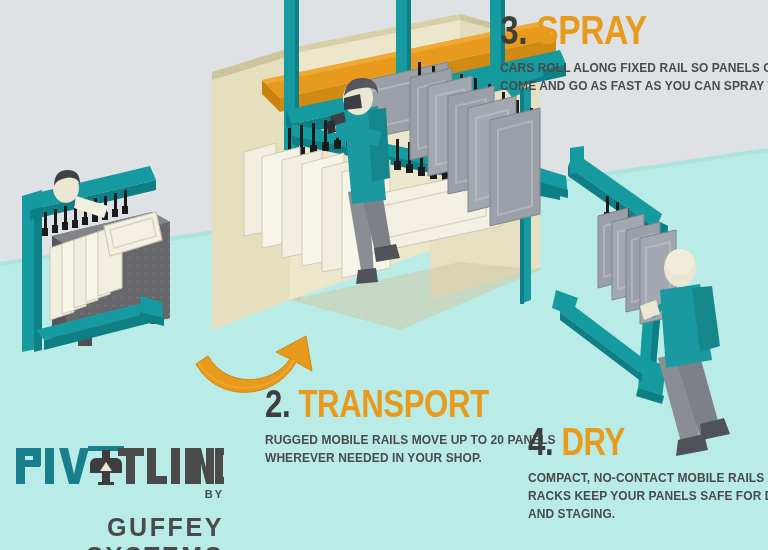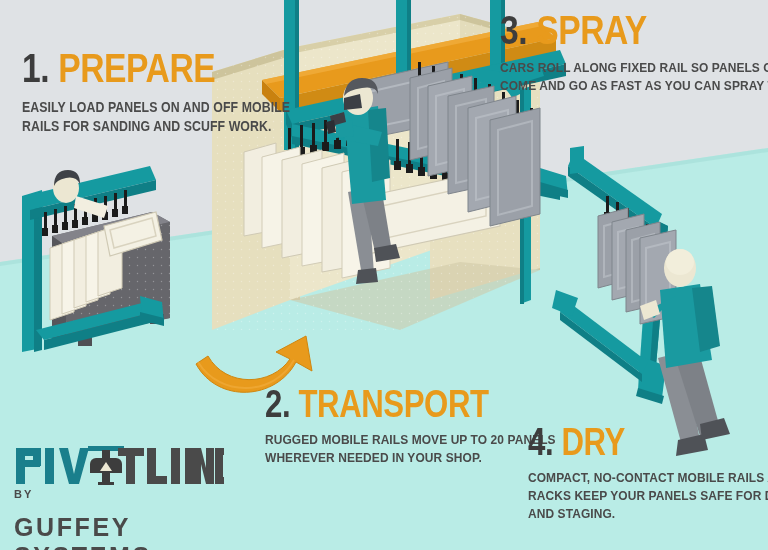--- a/index.html
+++ b/index.html
@@ -51,21 +51,21 @@
   #b-transport .body{margin-top:8px;font-size:13.6px;}
 
   #b-dry{left:528px;top:423px;}
   #b-dry .head{font-size:38px;}
   #b-dry .body{margin-top:8px;font-size:13.6px;}
 
   
   #logo{position:absolute;left:14px;top:440px;z-index:45;width:210px;}
   #logoMark{display:block;}
   .lg-sub{
-    text-align:left;color:#4a4a4a;font-weight:bold;
+    text-align:right;color:#4a4a4a;font-weight:bold;
     font-family:"Liberation Sans", sans-serif;
   }
   #lg-by{font-size:11px;letter-spacing:2px;margin-top:2px;}
   #lg-company{font-size:25px;letter-spacing:2.6px;margin-top:13px;}
 </style>
 </head>
 <body>
 
 <div id="stage">
 
@@ -369,30 +369,20 @@
 
       <polygon points="660,304 676,296 654,318 644,312" fill="#1a9aa0"></polygon>
       <polygon points="640,306 656,300 660,314 644,320" fill="#ece7d2"></polygon>
 
       <ellipse cx="680" cy="268" rx="16" ry="19" fill="#ece7d2"></ellipse>
       <ellipse cx="680" cy="262" rx="14" ry="13" fill="#f2eedb"></ellipse>
     </g>
 
   </svg>
 
-  <div class="txt" id="b-prepare">
-    <div class="head">
-      <span class="num">1.</span>
-      <span class="word">PREPARE</span>
-    </div>
-    <div class="body">
-      <div>EASILY LOAD PANELS ON AND OFF MOBILE</div>
-      <div>RAILS FOR SANDING AND SCUFF WORK.</div>
-    </div>
-  </div>
 
   <div class="txt" id="b-spray">
     <div class="head">
       <span class="num">3.</span>
       <span class="word">SPRAY</span>
     </div>
     <div class="body">
       <div>CARS ROLL ALONG FIXED RAIL SO PANELS CAN</div>
       <div>COME AND GO AS FAST AS YOU CAN SPRAY THEM.</div>
     </div>

